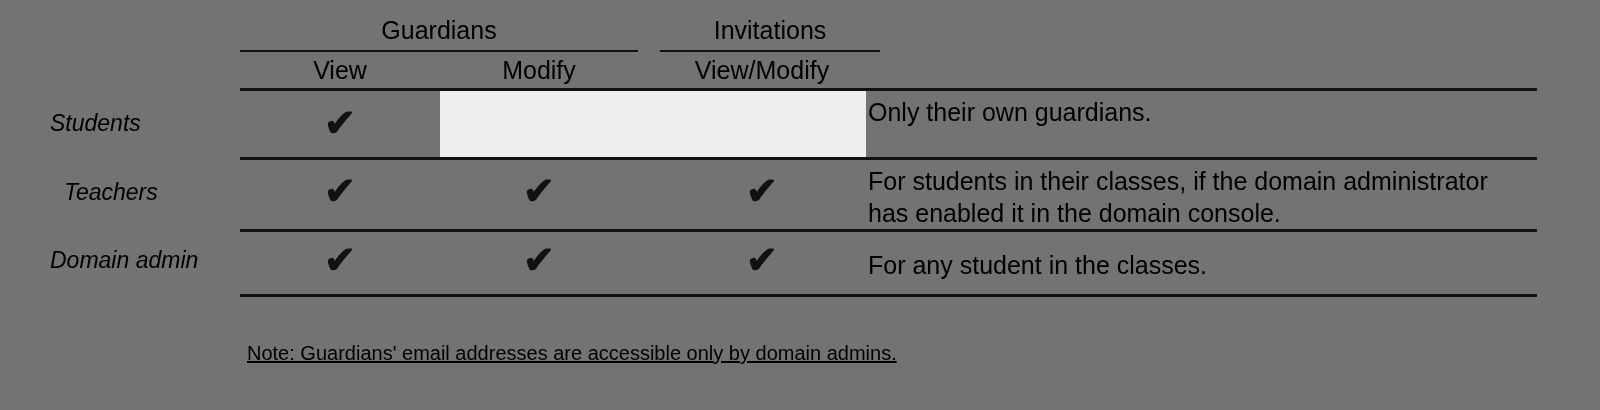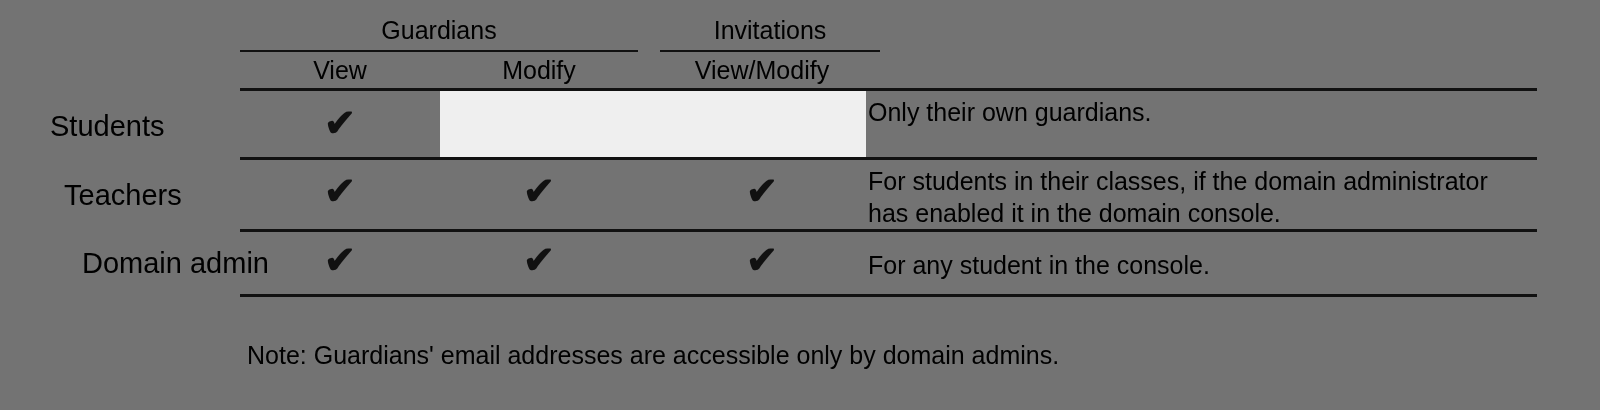--- a/index.html
+++ b/index.html
@@ -44,40 +44,42 @@
     font-size: 25px;
     text-align: center;
   }
   .col-label {
     font-size: 25px;
     text-align: center;
   }
 
   
   .row-label {
-    font-size: 29px;
+    font-size: 23px;
     text-align: right;
+    font-style: italic;
   }
   .cell-check {
     position: absolute;
     font-size: 38px;
     font-weight: bold;
     text-align: center;
     line-height: 1;
     color: #111111;
   }
   .desc {
     font-size: 25px;
     text-align: left;
     line-height: 1.28;
     white-space: normal;
   }
   .note {
-    font-size: 25px;
+    font-size: 20px;
     text-align: center;
+    text-decoration: underline;
   }
 </style>
 </head>
 <body>
 
 <div id="page">
 
   <div class="txt group-label" style="left:240px; top:18px; width:398px;">Guardians</div>
 
   <div class="txt group-label" style="left:660px; top:18px; width:220px;">Invitations</div>
@@ -108,27 +110,27 @@
   <div class="cell-check" style="left:240px; top:172px; width:200px;">✔</div>
 
   <div class="cell-check" style="left:440px; top:172px; width:198px;">✔</div>
 
   <div class="cell-check" style="left:660px; top:172px; width:204px;">✔</div>
 
   <div class="txt desc" style="left:868px; top:165px; width:648px;">For students in their classes, if the domain administrator has enabled it in the domain console.</div>
 
   <div class="rule" style="left:240px; top:229px; width:1297px;"></div>
 
-  <div class="txt row-label" style="left:50px; top:249px;margin-left:32px;">Domain admin</div>
+  <div class="txt row-label" style="left:50px; top:249px;">Domain admin</div>
 
   <div class="cell-check" style="left:240px; top:241px; width:200px;">✔</div>
 
   <div class="cell-check" style="left:440px; top:241px; width:198px;">✔</div>
 
   <div class="cell-check" style="left:660px; top:241px; width:204px;">✔</div>
 
-  <div class="txt desc" style="left:868px; top:249px; width:660px;">For any student in the console.</div>
+  <div class="txt desc" style="left:868px; top:249px; width:660px;">For any student in the classes.</div>
 
   <div class="rule" style="left:240px; top:294px; width:1297px;"></div>
 
   <div class="txt note" style="left:247px; top:343px;">Note: Guardians' email addresses are accessible only by domain admins.</div>
 
 </div>
 
 </body></html>

